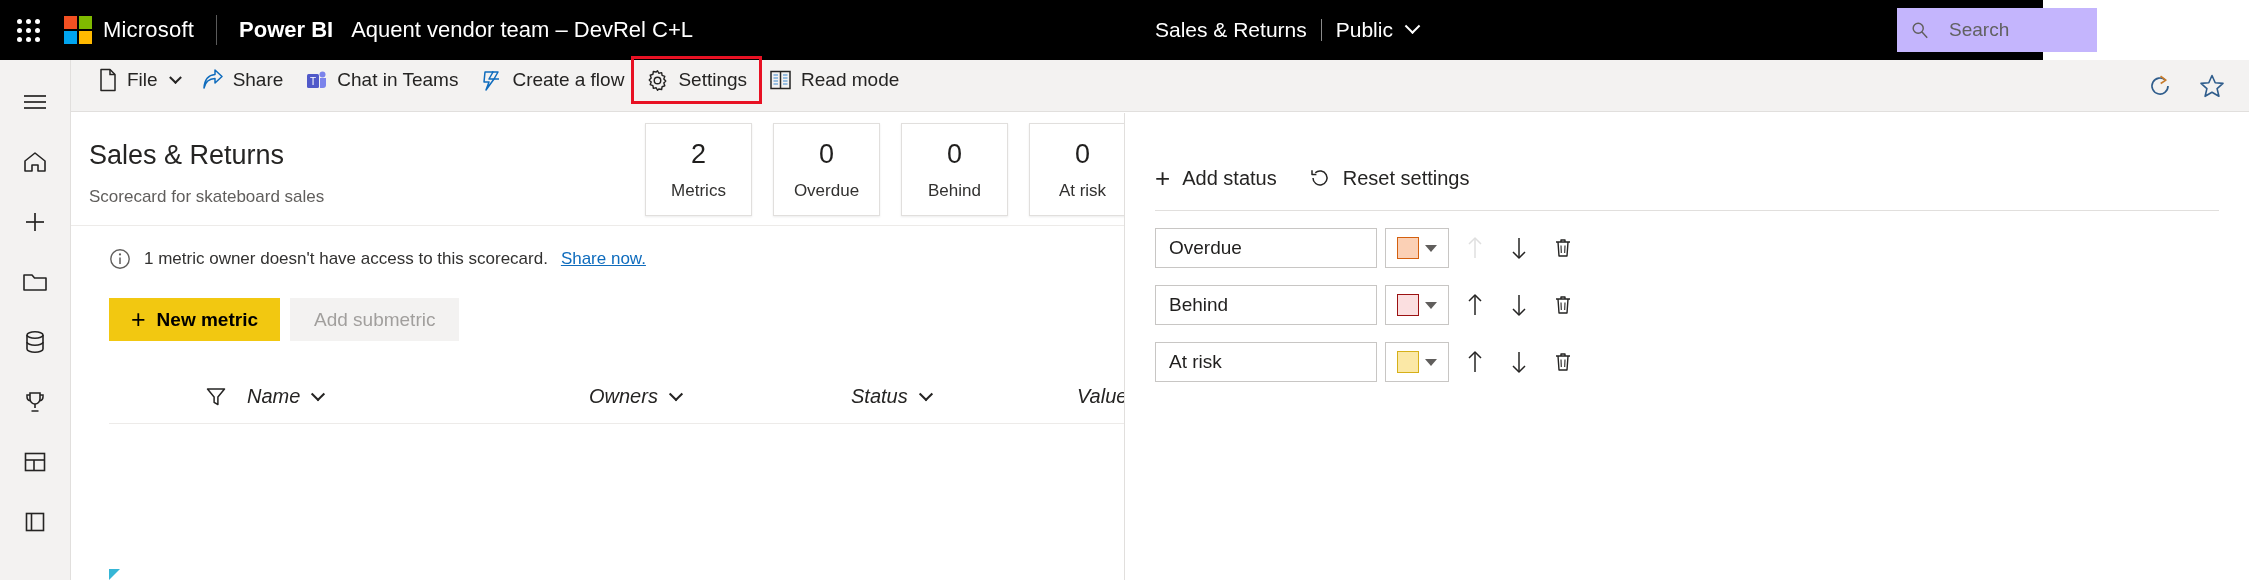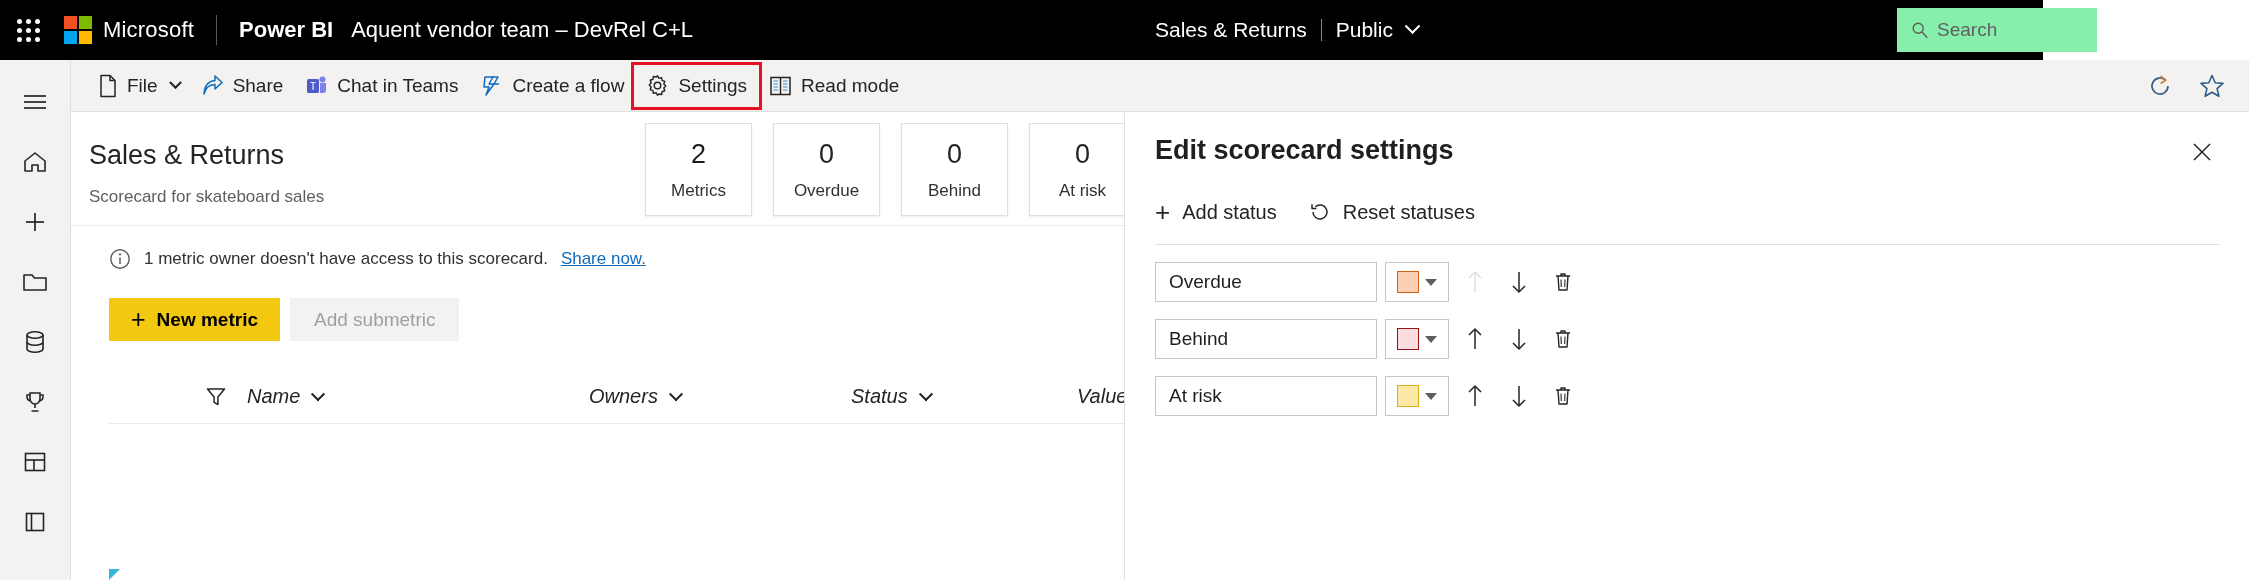--- a/index.html
+++ b/index.html
@@ -25,42 +25,42 @@
   .ms-word { color: #ffffff; font-size: 22px; font-weight: 400; letter-spacing: .2px; }
   .divider-v { width: 1px; height: 30px; background: #5a5a5a; margin: 0 22px; }
   .pbi-brand { color: #ffffff; font-size: 22px; font-weight: 700; }
   .workspace-name { color: #ffffff; font-size: 22px; font-weight: 400; margin-left: 18px; }
   .center-crumb { position: absolute; left: 1155px; top: 0; height: 60px; display: flex; align-items: center; gap: 14px; }
   .center-crumb .crumb-txt { color: #ffffff; font-size: 21px; }
   .center-crumb .crumb-sep { width: 1px; height: 22px; background: #8a8a8a; }
   .chev-sm { display: inline-block; width: 11px; height: 11px; border-right: 2px solid #ffffff; border-bottom: 2px solid #ffffff; transform: rotate(45deg) translate(-3px,-3px); }
   .searchbox {
     position: absolute; left: 1897px; top: 8px; width: 200px; height: 44px;
-    background: #86efac; display: flex; align-items: center; gap: 8px; padding: 16px 14px;
+    background: #c4b5fd; display: flex; align-items: center; gap: 20px; padding: 16px 14px;
   }
   .searchbox .sicon { width: 18px; height: 18px; flex: none; }
   .searchbox .sph { color: #616161; font-size: 19px; }
   .ellipsis-btn { position: absolute; left: 2115px; top: 8px; width: 44px; height: 44px;
     display: flex; align-items: center; justify-content: center; gap: 5px; }
   .ellipsis-btn i { width: 4px; height: 4px; border-radius: 50%; background: #ffffff; display: block; }
 
   
   .rail {
     position: absolute; top: 60px; left: 0; width: 71px; height: 520px;
     background: #f3f2f1; border-right: 1px solid #e1dfdd;
     display: flex; flex-direction: column; align-items: center; padding-top: 12px;
   }
   .rail-item { width: 50px; height: 60px; display: flex; align-items: center; justify-content: center; cursor: pointer; }
   .rail-item svg { display: block; }
 
   
   .cmdbar {
     position: absolute; top: 60px; left: 71px; width: 2178px; height: 52px;
     background: #f3f2f1; border-bottom: 1px solid #e1dfdd;
-    display: flex; align-items: center; padding-left: 16px;
+    display: flex; align-items: flex-start; padding-left: 16px;
   }
   .cmd {
     display: flex; align-items: center; gap: 9px; height: 40px; padding: 0 11px;
     font-size: 19px; color: #252423; cursor: pointer; white-space: nowrap;
   }
   .cmd svg { display: block; flex: none; }
   .cmd .caret { display: inline-block; width: 9px; height: 9px;
     border-right: 2px solid #252423; border-bottom: 2px solid #252423;
     transform: rotate(45deg) translate(-2px,-2px); margin-left: 4px; }
   .cmd.highlighted { outline: 3px solid #e81123; outline-offset: 1px; }
@@ -399,44 +399,33 @@
       <div class="th" style="left:968px">
         <span>Value</span>
 
       </div>
     </div>
     <div class="row-accent"></div>
   </div>
 </div>
 
 <div class="panel">
-  <div class="panel-top">
-    <span class="panel-title">Edit scorecard settings</span>
-    <div class="close-x">
-      <svg width="22" height="22" viewBox="0 0 22 22">
-        <g stroke="#201f1e" stroke-width="1.5">
-            <line x1="3" y1="3" x2="19" y2="19"></line>
-            <line x1="19" y1="3" x2="3" y2="19"></line>
-          </g>
-      </svg>
-    </div>
-  </div>
 
 
   <div class="acts">
     <div class="act">
       <span class="pg">+</span>
       <span>Add status</span>
     </div>
     <div class="act">
       <svg width="22" height="22" viewBox="0 0 22 22">
         <path d="M4 11a7 7 0 1 0 2.3-5.2" fill="none" stroke="#252423" stroke-width="1.5"></path>
         <path d="M3 3.2v4.4h4.4" fill="none" stroke="#252423" stroke-width="1.5" stroke-linejoin="round"></path>
       </svg>
-      <span>Reset statuses</span>
+      <span>Reset settings</span>
     </div>
   </div>
 
   <div class="hr"></div>
 
   <div class="status-row">
     <div class="status-name">
       <span>Overdue</span>
     </div>
     <div class="color-pick">

